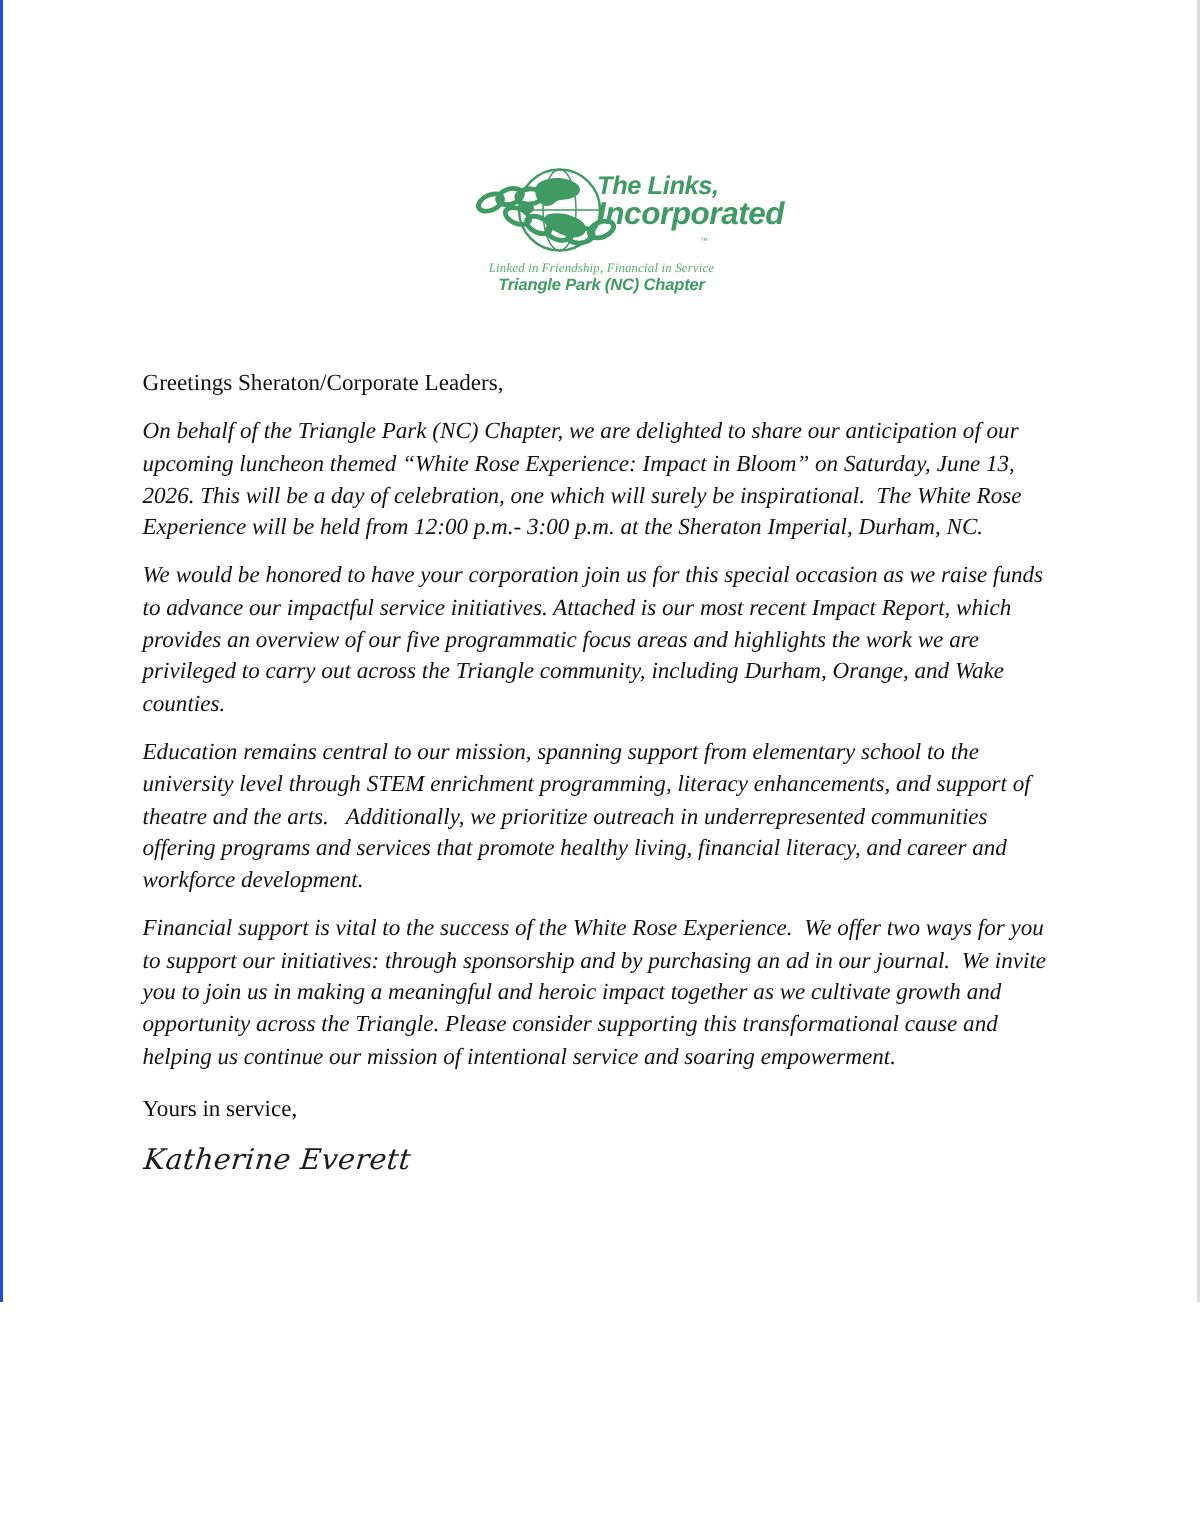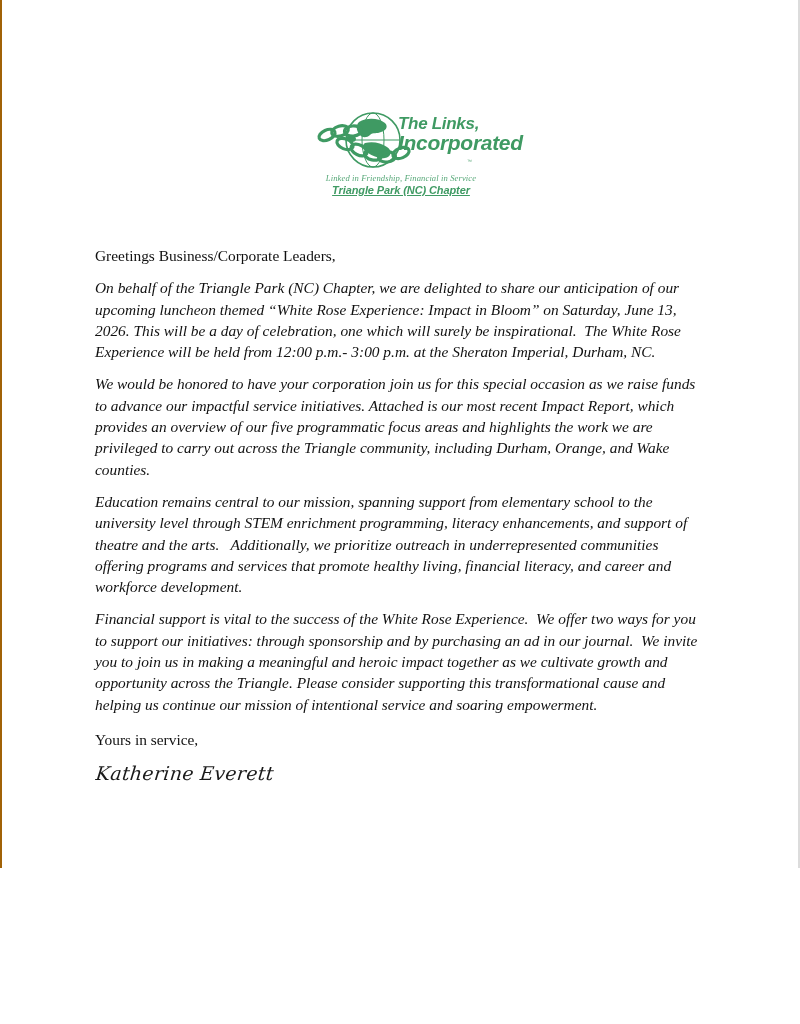--- a/index.html
+++ b/index.html
@@ -9,21 +9,21 @@
   }
   body {
     font-family: "Liberation Serif", "DejaVu Serif", serif;
   }
   .page {
     position: relative;
     width: 800px;
     height: 868px;
     background: #ffffff;
     box-sizing: border-box;
-    border-left: 2px solid #a16207;
+    border-left: 2px solid #1d4ed8;
     border-right: 2px solid #dcdcdc;
     overflow: hidden;
     padding-left: 48px;
   }
 
   
   .letterhead {
     position: absolute;
     left: 313px;
     top: 110px;
@@ -72,21 +72,20 @@
   }
   .logo-chapter {
     text-align: center;
     font-family: "Liberation Sans", "DejaVu Sans", sans-serif;
     font-style: italic;
     font-weight: bold;
     font-size: 11px;
     color: #3f9a63;
     margin-top: 1px;
     letter-spacing: -0.1px;
-    text-decoration: underline;
   }
 
   
   .letter-body {
     position: absolute;
     left: 93px;
     top: 245px;
     width: 613px;
   }
   .salutation,
@@ -169,21 +168,21 @@
 
       <span class="logo-tm">™</span>
     </div>
 
     <div class="logo-tagline">Linked in Friendship, Financial in Service</div>
     <div class="logo-chapter">Triangle Park (NC) Chapter</div>
   </div>
 
   <div class="letter-body">
 
-    <p class="salutation">Greetings Business/Corporate Leaders,</p>
+    <p class="salutation">Greetings Sheraton/Corporate Leaders,</p>
 
     <p class="para">On behalf of the Triangle Park (NC) Chapter, we are delighted to share our anticipation of our upcoming luncheon themed “White Rose Experience: Impact in Bloom” on Saturday, June 13, 2026. This will be a day of celebration, one which will surely be inspirational.  The White Rose Experience will be held from 12:00 p.m.- 3:00 p.m. at the Sheraton Imperial, Durham, NC.</p>
     <p class="para">We would be honored to have your corporation join us for this special occasion as we raise funds to advance our impactful service initiatives. Attached is our most recent Impact Report, which provides an overview of our five programmatic focus areas and highlights the work we are privileged to carry out across the Triangle community, including Durham, Orange, and Wake counties.</p>
     <p class="para">Education remains central to our mission, spanning support from elementary school to the university level through STEM enrichment programming, literacy enhancements, and support of theatre and the arts.   Additionally, we prioritize outreach in underrepresented communities offering programs and services that promote healthy living, financial literacy, and career and workforce development.</p>
     <p class="para">Financial support is vital to the success of the White Rose Experience.  We offer two ways for you to support our initiatives: through sponsorship and by purchasing an ad in our journal.  We invite you to join us in making a meaningful and heroic impact together as we cultivate growth and opportunity across the Triangle. Please consider supporting this transformational cause and helping us continue our mission of intentional service and soaring empowerment.</p>
 
     <div class="signature-block">
       <p class="closing">Yours in service,</p>
       <p class="sig-script">Katherine Everett</p>
     </div>

